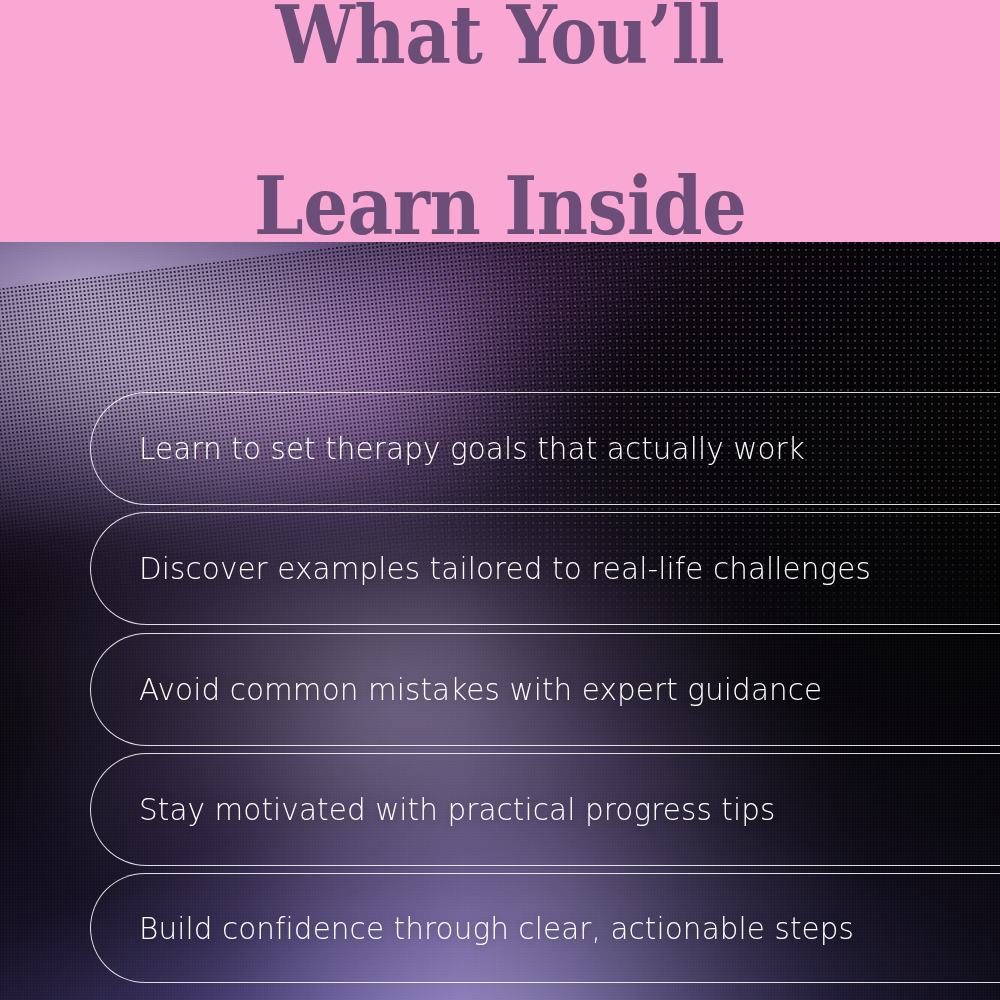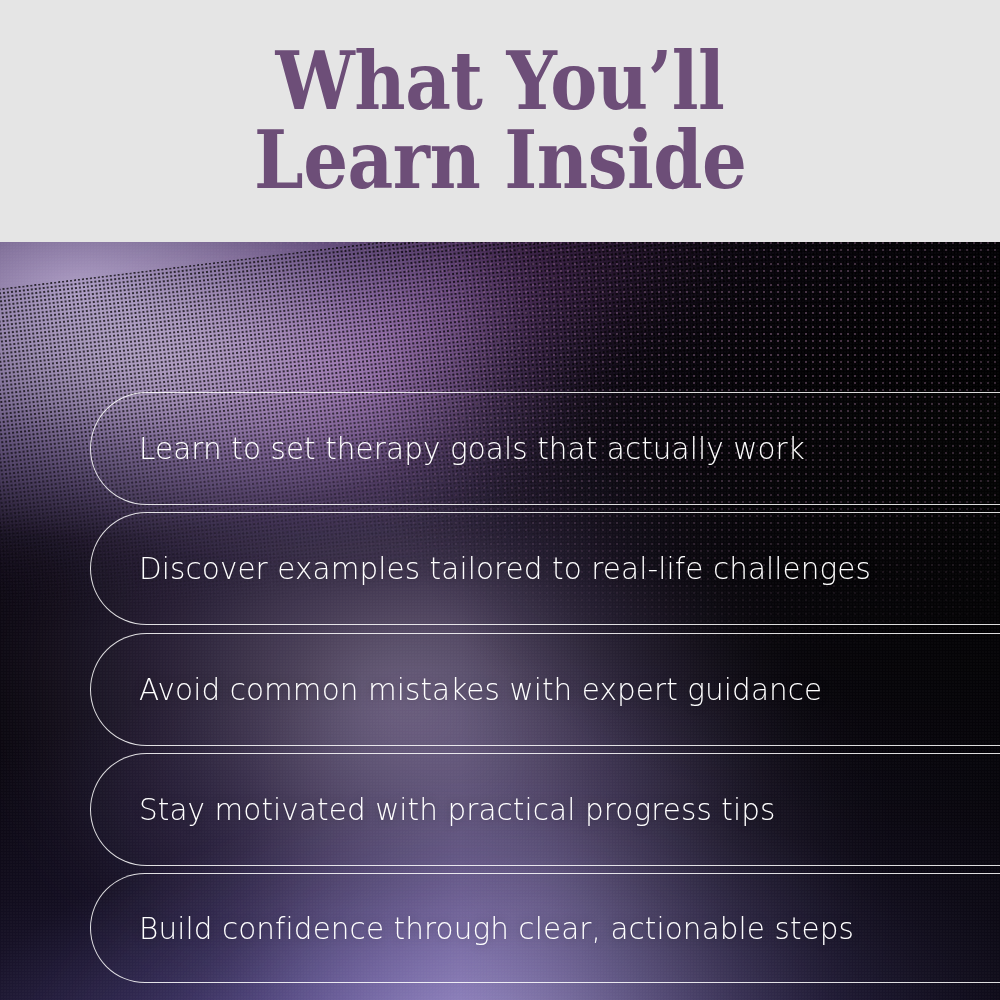--- a/index.html
+++ b/index.html
@@ -17,26 +17,26 @@
     font-family: "Liberation Sans", sans-serif;
   }
 
   
   .header {
     position: absolute;
     left: 0;
     top: 0;
     width: 1000px;
     height: 242px;
-    background: #e5e5e5;
+    background: #f9a8d4;
     z-index: 5;
     display: flex;
     flex-direction: column;
     align-items: center;
-    justify-content: center;
+    justify-content: space-between;
   }
 
   .title-line {
     font-family: "DejaVu Serif", "Liberation Serif", serif;
     color: #6D4E78;
     font-weight: 700;
     font-size: 72px;
     line-height: 0.98;
     letter-spacing: -0.5px;
     text-align: center;

